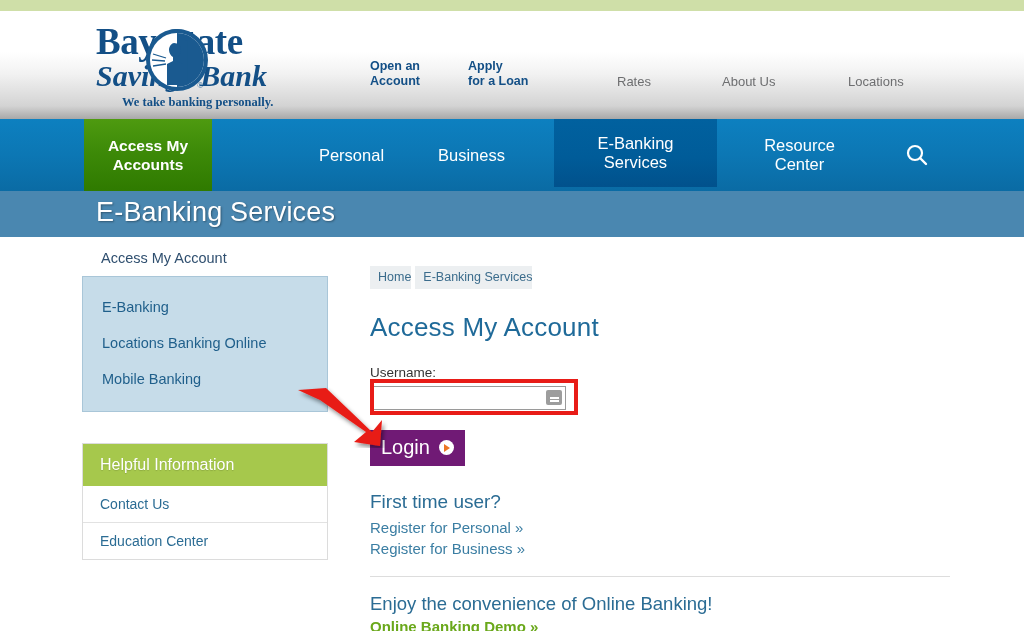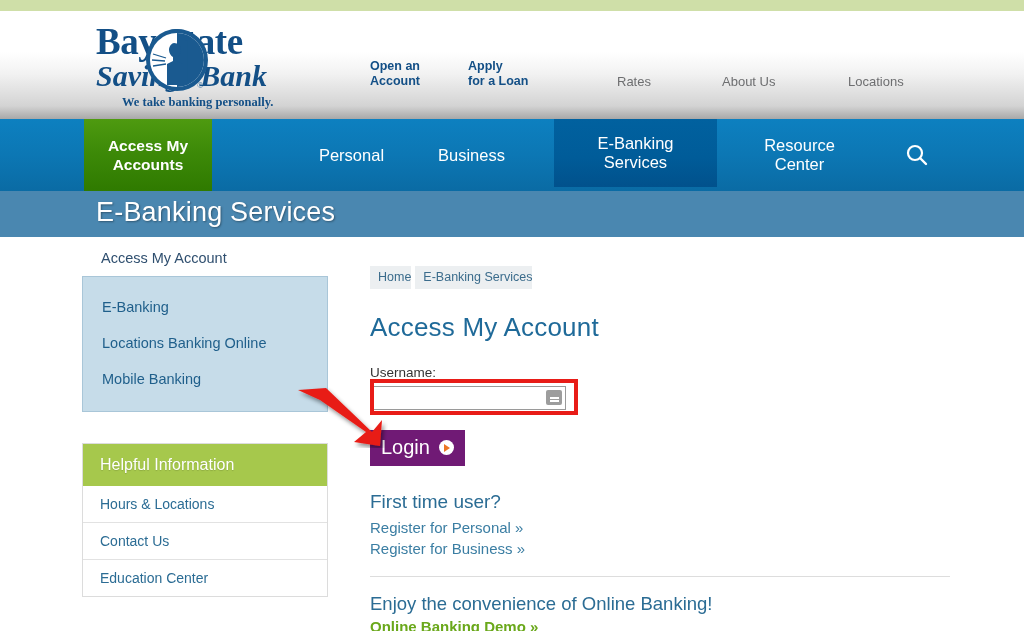--- a/index.html
+++ b/index.html
@@ -462,21 +462,20 @@
     <div class="sidebar">
       <div class="side-head">Access My Account</div>
       <div class="side-box">
         <a class="side-link">E-Banking</a>
         <a class="side-link">Locations Banking Online</a>
         <a class="side-link">Mobile Banking</a>
       </div>
 
       <div class="helpful">
         <div class="helpful-head">Helpful Information</div>
-        <a class="helpful-link">Hours &amp; Locations</a>
         <a class="helpful-link">Contact Us</a>
         <a class="helpful-link">Education Center</a>
       </div>
     </div>
 
     <div class="main-col">
 
       <div class="crumbs">
         <a class="crumb">Home</a>
         <a class="crumb">E-Banking Services</a>

